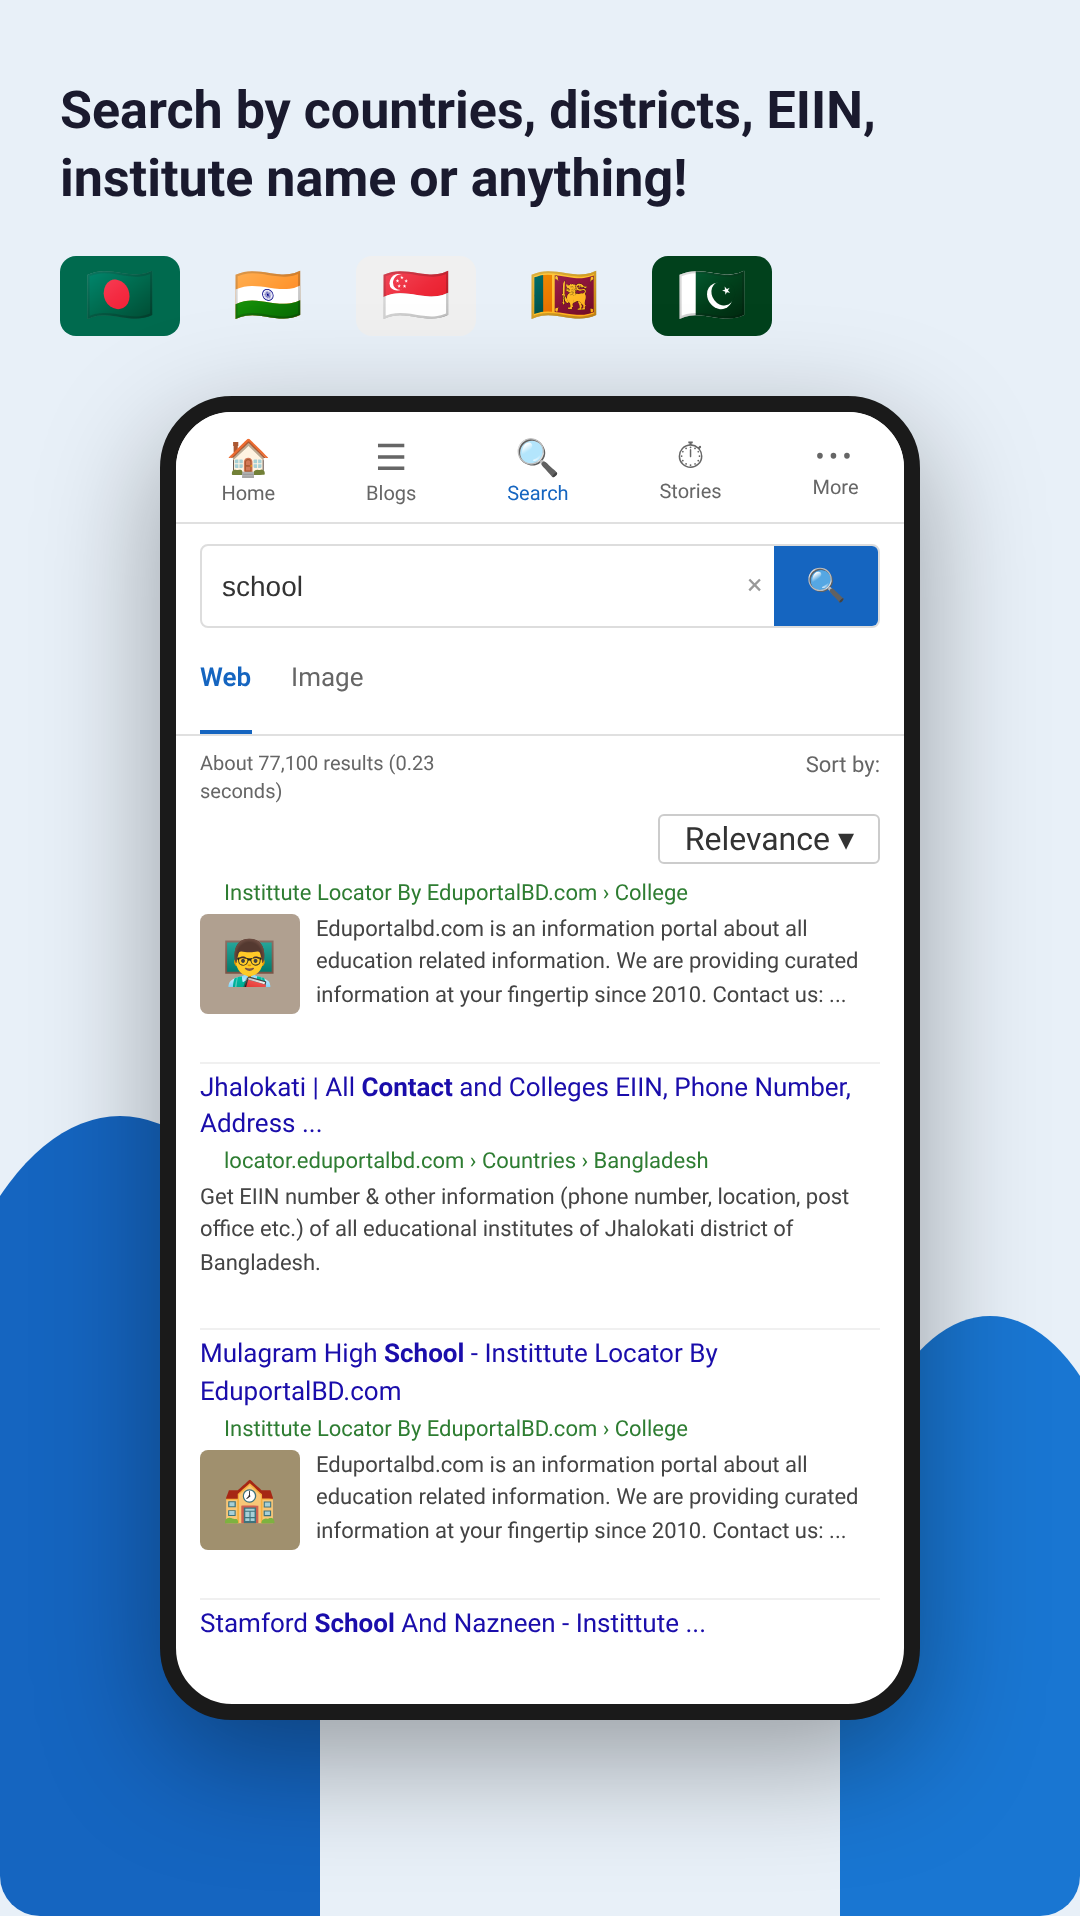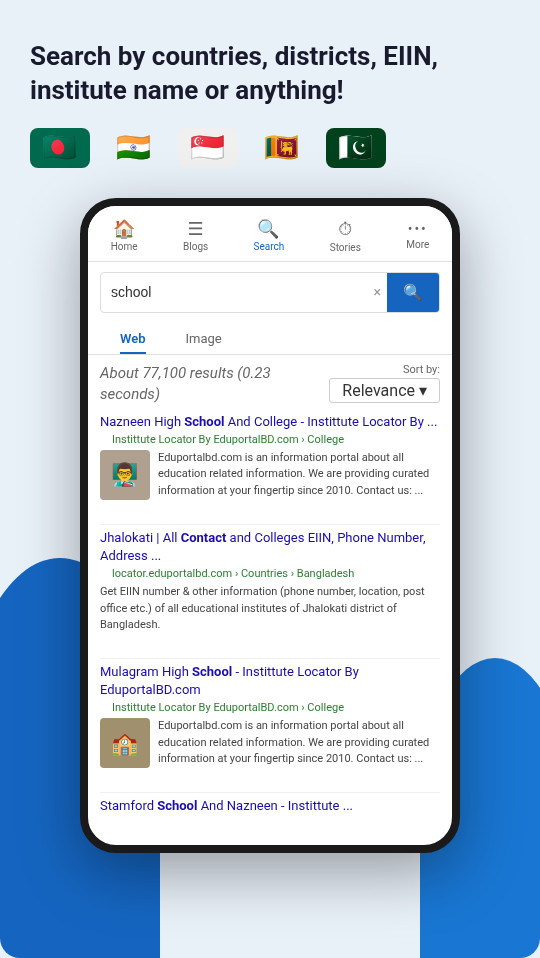--- a/index.html
+++ b/index.html
@@ -166,52 +166,50 @@
     
     .tabs-row {
       display: flex;
       padding: 8px 12px 0;
       border-bottom: 1px solid #e0e0e0;
       gap: 20px;
     }
 
     .tab {
       font-size: 13px;
-      padding-bottom: 6px;
+      padding-bottom: 18px;
       cursor: pointer;
       color: #666;
-      margin-left: 20px;
     }
 
     .tab.active {
       color: #1565c0;
       border-bottom: 2px solid #1565c0;
       font-weight: 600;
     }
 
     
     .results-info {
       display: flex;
       justify-content: space-between;
       align-items: flex-start;
       padding: 8px 12px 4px;
     }
 
     .results-count {
-      font-size: 15px;
+      font-size: 10px;
       color: #666;
       line-height: 1.4;
-      font-style: italic;
     }
 
     .sort-section {
       display: flex;
       flex-direction: column;
       align-items: flex-end;
-      gap: 2px;
+      gap: 18px;
     }
 
     .sort-label {
       font-size: 11px;
       color: #666;
     }
 
     .sort-dropdown {
       font-size: 16px;
       color: #333;
@@ -358,23 +356,20 @@
       </div>
       <div class="sort-section">
         <span class="sort-label">Sort by:</span>
         <span class="sort-dropdown">Relevance ▾</span>
       </div>
     </div>
 
     <div class="results-container">
 
       <div class="result-item">
-        <div class="result-title">
-          <span>Nazneen High </span><strong>School</strong><span> And College - Instittute Locator By ...</span>
-        </div>
         <div class="result-url">Instittute Locator By EduportalBD.com › College</div>
         <div class="result-body">
           <div class="result-thumb" style="background: #b0a090;">
             <span style="font-size:22px;">👨‍🏫</span>
           </div>
           <div class="result-snippet">Eduportalbd.com is an information portal about all education related information. We are providing curated information at your fingertip since 2010. Contact us: ...</div>
         </div>
       </div>
 
       <hr class="result-divider">

